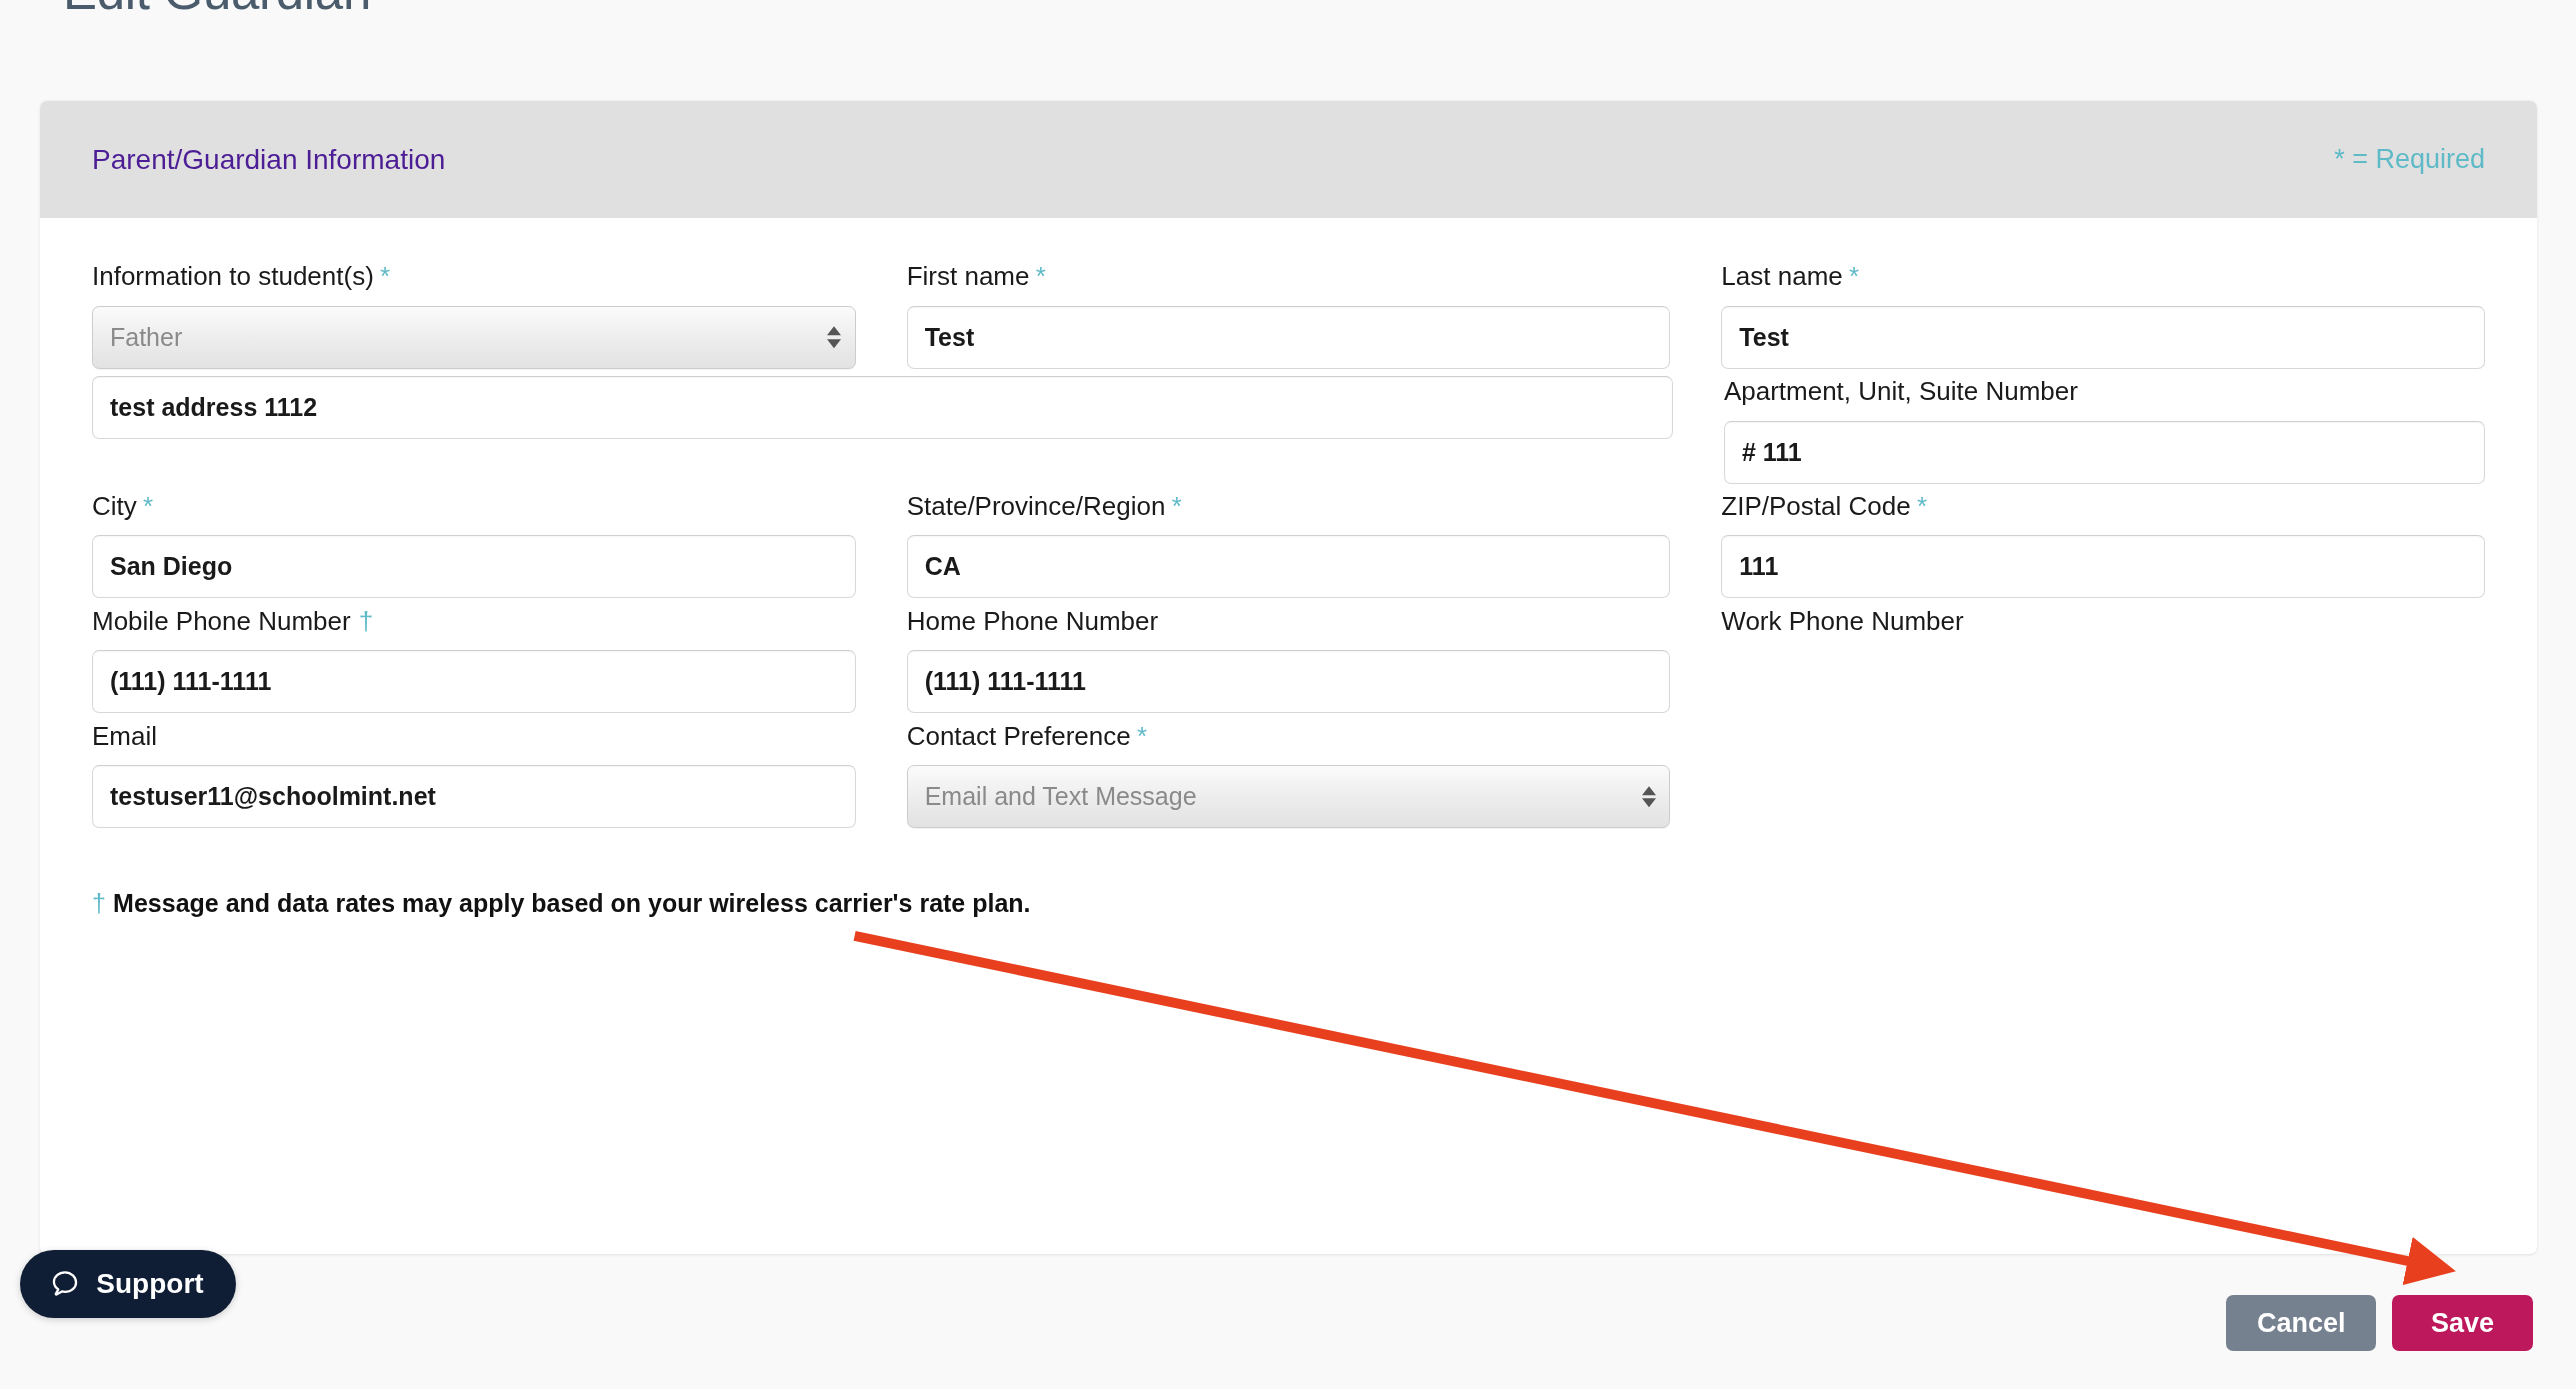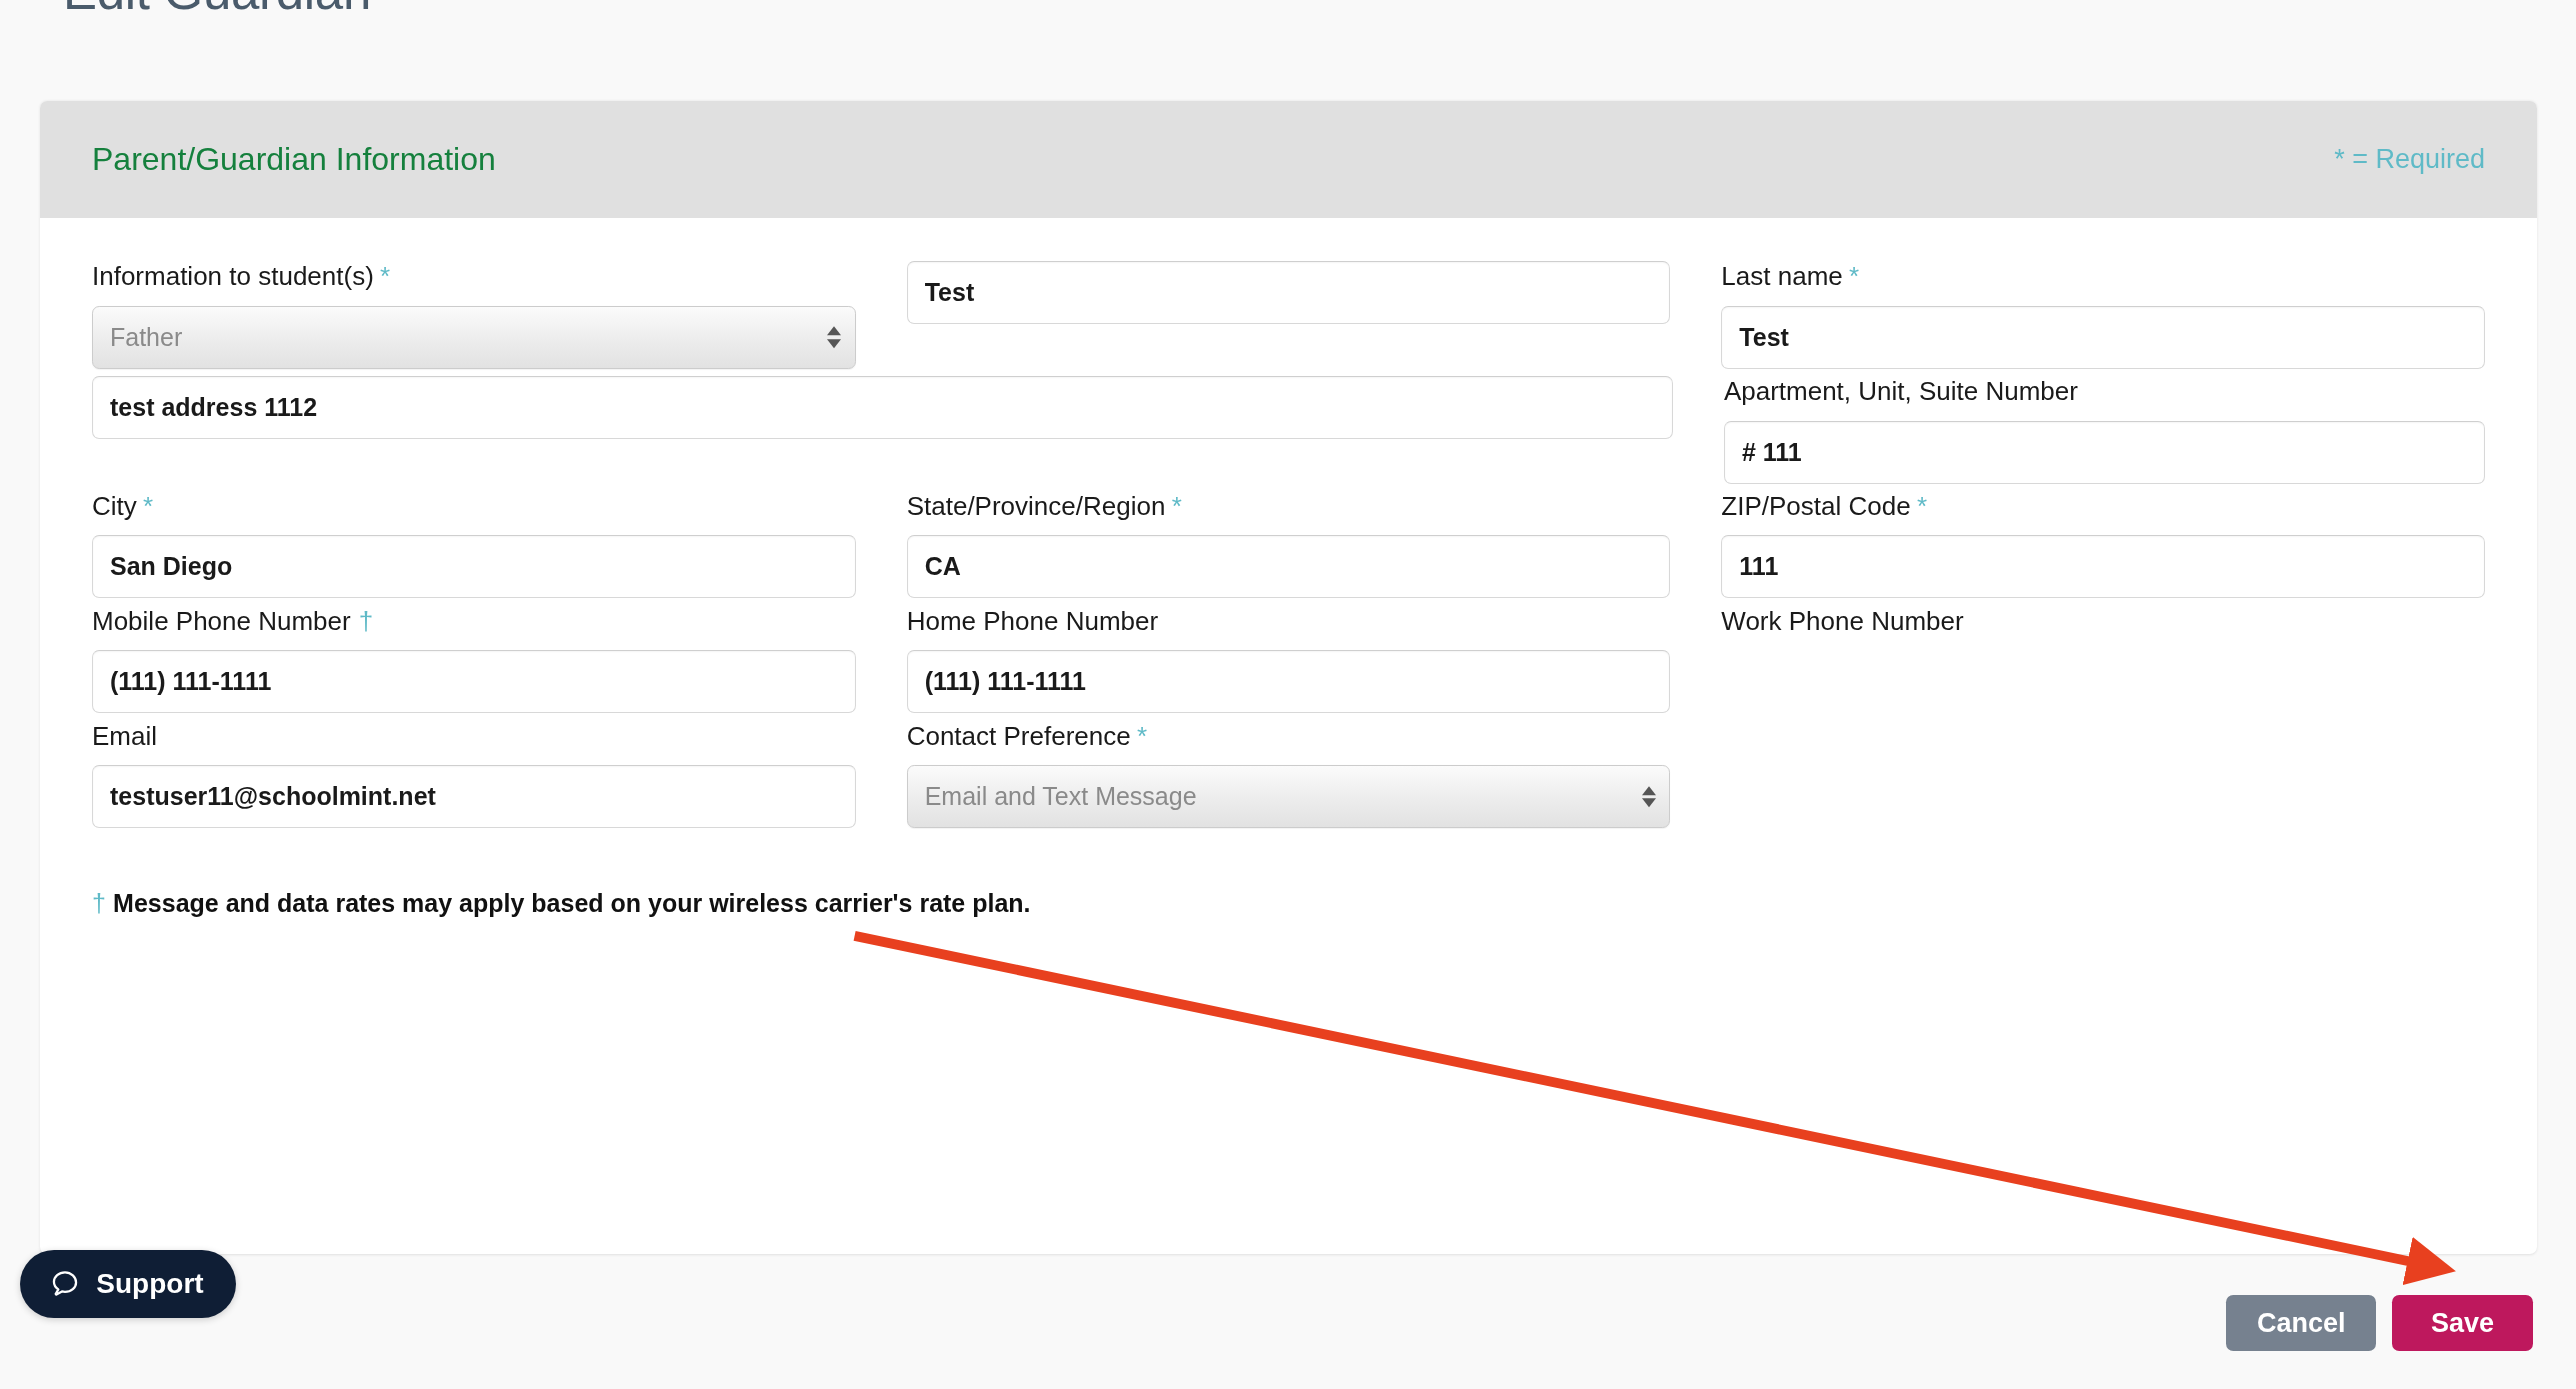--- a/index.html
+++ b/index.html
@@ -47,23 +47,23 @@
   .card-header {
     height: 117px;
     background: #e0e0e0;
     display: flex;
     align-items: center;
     justify-content: space-between;
     padding: 0 52px 0 52px;
   }
 
   .card-header-title {
-    font-size: 32px;
+    font-size: 28px;
     font-weight: 400;
-    color: #15803d;
+    color: #4c1d95;
   }
 
   .required-note {
     font-size: 27px;
     color: #5fbac7;
     font-weight: 400;
     margin-left: 40px;
   }
 
   .card-body {
@@ -241,20 +241,21 @@
               <div class="select-box">Father</div>
               <div class="select-arrows">
                 <div class="arrow-up"></div>
                 <div class="arrow-down"></div>
               </div>
             </div>
           </div>
         </div>
         <div class="col">
           <div class="field">
+            <div class="field-label"><span>First name</span><span class="req-star">*</span></div>
             <input class="text-input" type="text" value="Test" style="">
           </div>
         </div>
         <div class="col">
           <div class="field">
             <div class="field-label"><span>Last name</span><span class="req-star">*</span></div>
             <input class="text-input" type="text" value="Test" style="">
           </div>
         </div>
       </div>

